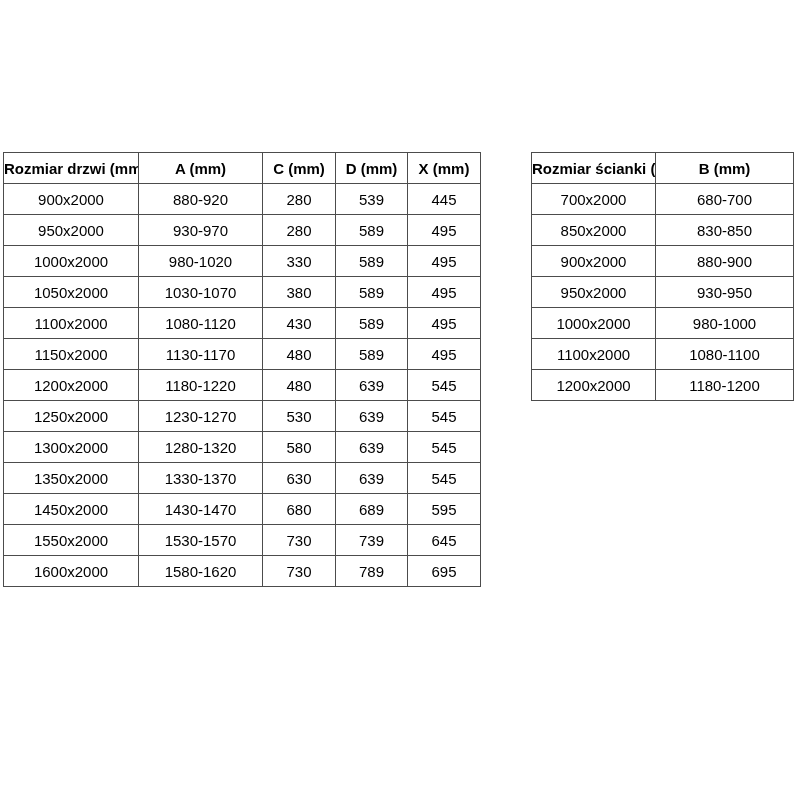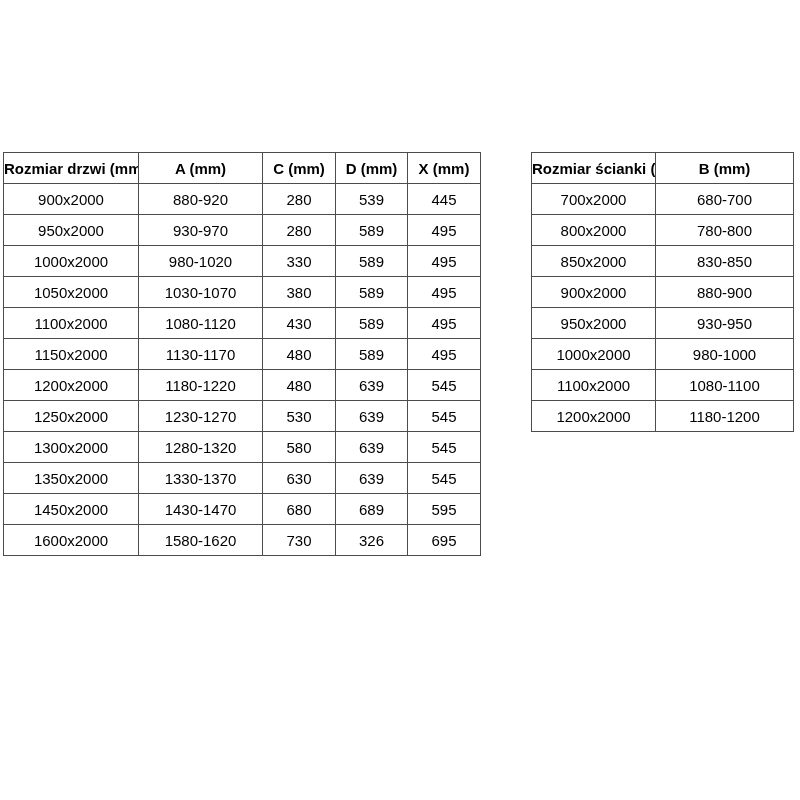--- a/index.html
+++ b/index.html
@@ -154,24 +154,31 @@
           <td>545</td>
         </tr>
         <tr>
           <td>1450x2000</td>
           <td>1430-1470</td>
           <td>680</td>
           <td>689</td>
           <td>595</td>
         </tr>
         <tr>
+          <td>1550x2000</td>
+          <td>1530-1570</td>
+          <td>730</td>
+          <td>739</td>
+          <td>645</td>
+        </tr>
+        <tr>
           <td>1600x2000</td>
           <td>1580-1620</td>
           <td>730</td>
-          <td>326</td>
+          <td>789</td>
           <td>695</td>
         </tr>
       </tbody>
   </table>
 
   <table class="spec-table walls">
     <colgroup>
       <col class="c0">
         <col class="c1">
     </colgroup>
@@ -180,24 +187,20 @@
           <th>Rozmiar ścianki (mm)</th>
           <th>B (mm)</th>
         </tr>
       </thead>
     <tbody>
         <tr>
           <td>700x2000</td>
           <td>680-700</td>
         </tr>
         <tr>
-          <td>800x2000</td>
-          <td>780-800</td>
-        </tr>
-        <tr>
           <td>850x2000</td>
           <td>830-850</td>
         </tr>
         <tr>
           <td>900x2000</td>
           <td>880-900</td>
         </tr>
         <tr>
           <td>950x2000</td>
           <td>930-950</td>

